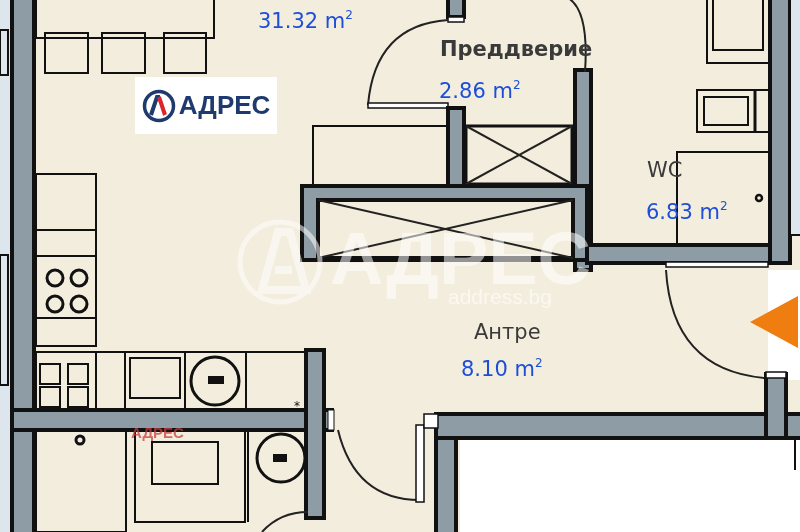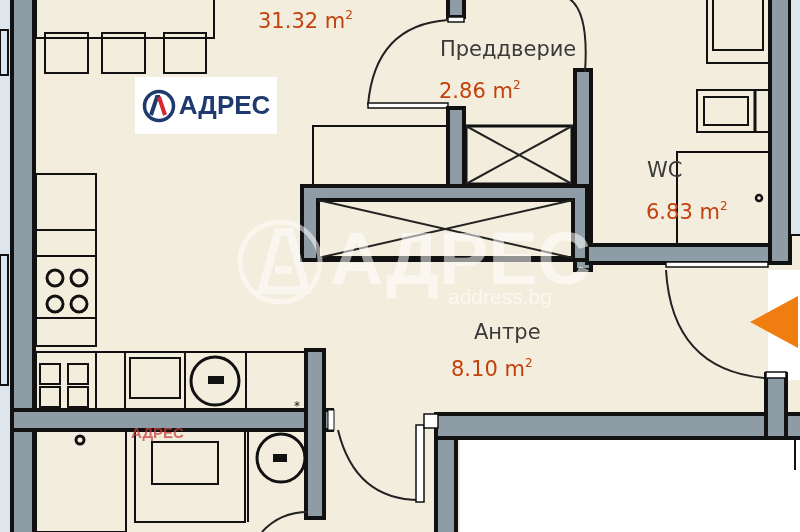--- a/index.html
+++ b/index.html
@@ -4,21 +4,21 @@
   <style>
     html, body { margin: 0; padding: 0; }
     body { width: 800px; height: 532px; overflow: hidden; background: #f3eddd; font-family: "DejaVu Sans", sans-serif; }
     #plan { position: absolute; left: 0; top: 0; width: 800px; height: 532px; }
     .wall { fill: #8d9ca5; stroke: #111; stroke-width: 4; }
     .fix { fill: none; stroke: #111; stroke-width: 3; }
     .fixthin { fill: none; stroke: #111; stroke-width: 2; }
     .cross { stroke: #222; stroke-width: 2; }
     .arc { fill: none; stroke: #222; stroke-width: 2; }
     .room-label { position: absolute; color: #3a3a3a; font-size: 21px; line-height: 26px; font-family: "DejaVu Sans", sans-serif; letter-spacing: 0px; }
-    .room-area { position: absolute; color: #c2410c; font-size: 21px; line-height: 26px; font-family: "DejaVu Sans", sans-serif; }
+    .room-area { position: absolute; color: #1d4ed8; font-size: 21px; line-height: 26px; font-family: "DejaVu Sans", sans-serif; }
     .sup { font-size: 12px; vertical-align: 9px; }
     .logo-box { position: absolute; left: 135px; top: 77px; width: 142px; height: 57px; background: #ffffff; display: flex; align-items: center; justify-content: center; gap: 3px; }
     .logo-text { color: #1e3a6e; font-family: "Liberation Sans", sans-serif; font-weight: bold; font-size: 26px; letter-spacing: 0px; }
     .wm-text { position: absolute; left: 330px; top: 222px; color: rgba(255,255,255,0.55); font-family: "Liberation Sans", sans-serif; font-weight: bold; font-size: 74px; line-height: 74px; }
     .wm-sub { position: absolute; left: 448px; top: 285px; color: rgba(255,255,255,0.6); font-family: "Liberation Sans", sans-serif; font-size: 21px; }
     .wm-red { position: absolute; left: 131px; top: 424px; color: rgba(200,60,60,0.75); font-family: "Liberation Sans", sans-serif; font-weight: bold; font-size: 15px; }
   </style>
 </head>
 <body>
 
@@ -127,28 +127,28 @@
   <polygon points="750,322 798,296 798,348" fill="#ef7d0f"></polygon>
 
   <g opacity="0.55">
     <circle cx="280" cy="262" r="40" fill="none" stroke="#ffffff" stroke-width="5"></circle>
     <path d="M 262 290 L 278 232 L 290 232 L 306 290 Z M 275 270 L 292 270" fill="none" stroke="#ffffff" stroke-width="8"></path>
   </g>
 </svg>
 
 <div class="room-area" style="left:258px; top:2px;"><span>31.32 m</span><span class="sup">2</span></div>
 
-<div class="room-label" style="left:440px; top:36px;">Преддверие</div>
+<div class="room-label" style="left:440px; top:36px;font-weight:bold;">Преддверие</div>
 <div class="room-area" style="left:439px; top:72px;text-align:right;"><span>2.86 m</span><span class="sup">2</span></div>
 
 <div class="room-label" style="left:647px; top:157px;">WC</div>
 <div class="room-area" style="left:646px; top:193px;"><span>6.83 m</span><span class="sup">2</span></div>
 
 <div class="room-label" style="left:458px; top:319px;margin-left:16px;">Антре</div>
-<div class="room-area" style="left:451px; top:350px;"><span>8.10 m</span><span class="sup">2</span></div>
+<div class="room-area" style="left:461px; top:350px;"><span>8.10 m</span><span class="sup">2</span></div>
 
 <div class="wm-text">АДРЕС</div>
 <div class="wm-sub">address.bg</div>
 <div class="wm-red">АДРЕС</div>
 
 <div class="logo-box">
   <svg width="34" height="34" viewBox="0 0 34 34">
     <circle cx="17" cy="17" r="14.5" fill="none" stroke="#1e3a6e" stroke-width="3.5"></circle>
     <path d="M 9 26 L 15 8 L 18 8" fill="none" stroke="#1e3a6e" stroke-width="4"></path>
     <path d="M 17 8 L 23 26" fill="none" stroke="#d9252b" stroke-width="4"></path>

